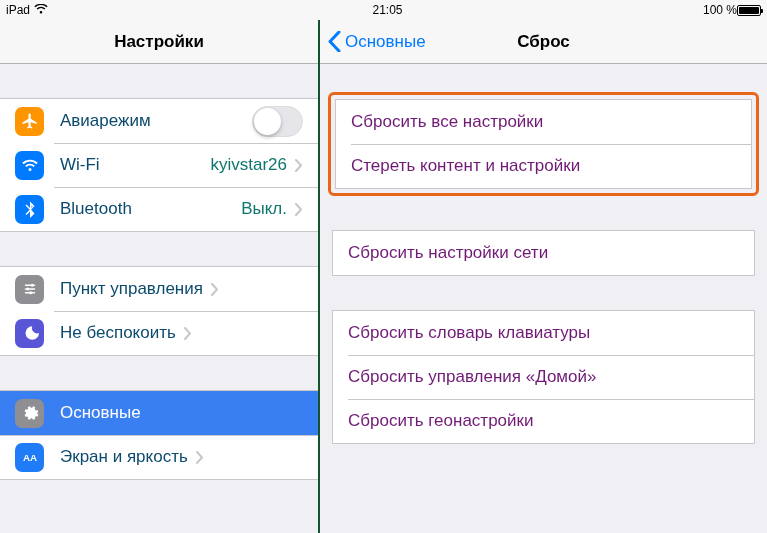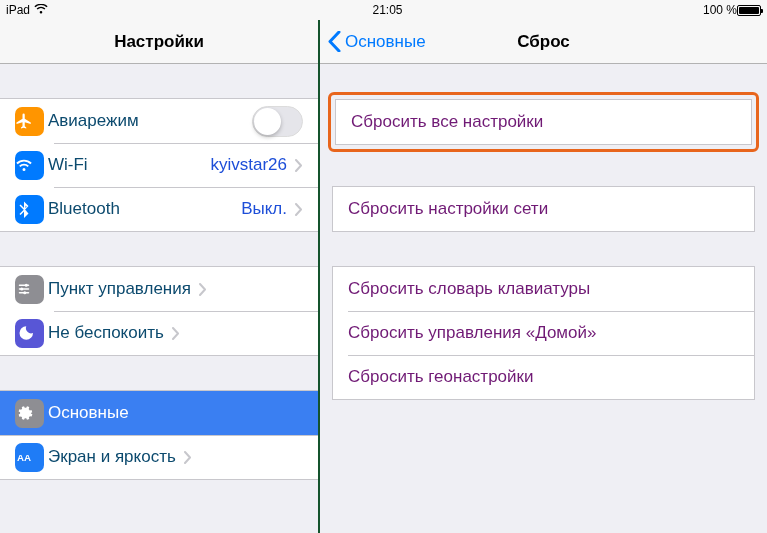--- a/index.html
+++ b/index.html
@@ -92,27 +92,27 @@
 }
 .row + .row::before {
   content: "";
   position: absolute; top: 0; left: 15px; right: 0; height: 1px;
   background: #c8c7cc;
 }
 .sidebar .row + .row::before { left: 54px; }
 
 .row-icon {
   width: 29px; height: 29px; border-radius: 7px;
-  margin-right: 4px;
-  display: flex; align-items: center; justify-content: flex-start;
+  margin-right: 16px;
+  display: flex; align-items: center; justify-content: center;
   flex-shrink: 0;
 }
 .row-icon svg { width: 18px; height: 18px; fill: #fff; }
 .row-label { flex: 0 0 auto; color: #0c4a6e; }
-.row-value { margin-left: auto; color: #1d4ed8; font-size: 17px; }
+.row-value { margin-left: auto; color: #0f766e; font-size: 17px; }
 .row-chevron {
   margin-left: 8px; color: #c7c7cc;
 }
 .row-chevron svg { width: 8px; height: 13px; display: block; }
 .switch {
   margin-left: auto;
   width: 51px; height: 31px; border-radius: 16px;
   background: #e5e5ea; position: relative;
   border: 1px solid #dcdcdc;
 }
@@ -299,20 +299,23 @@
         <span>Основные</span>
       </div>
       <div class="nav-title">Сброс</div>
     </div>
 
     <div class="highlight-box">
       <div class="group-inner">
         <div class="row">
           <span>Сбросить все настройки</span>
         </div>
+        <div class="row">
+          <span>Стереть контент и настройки</span>
+        </div>
       </div>
     </div>
 
     <div class="group">
         <div class="group-inner">
       <div class="row">
         <span>Сбросить настройки сети</span>
       </div>
     </div>
       </div>

